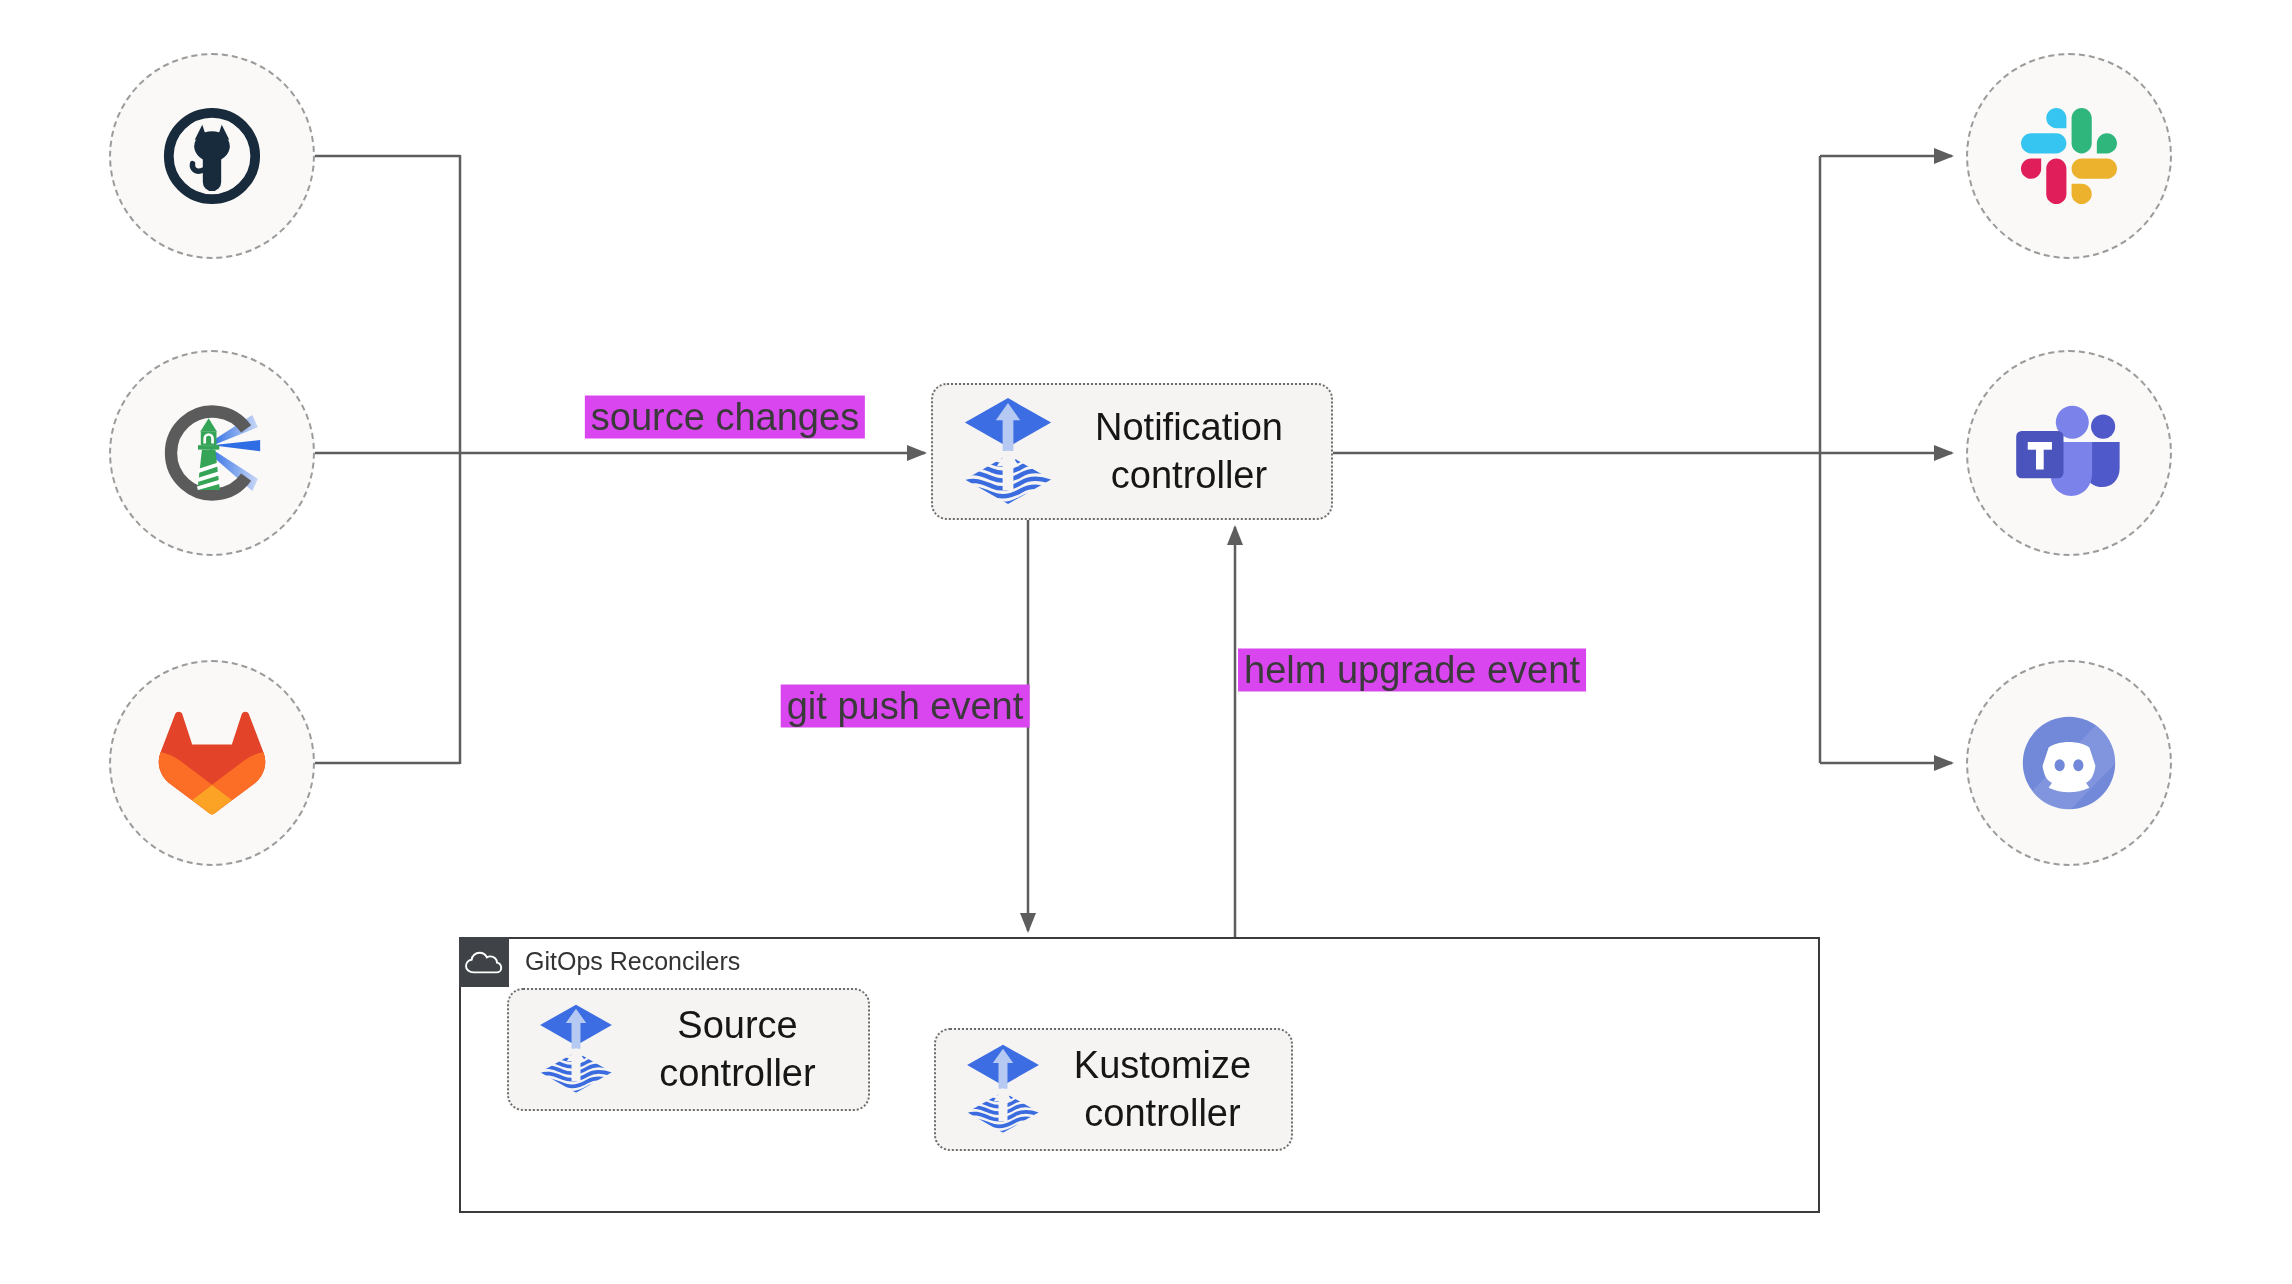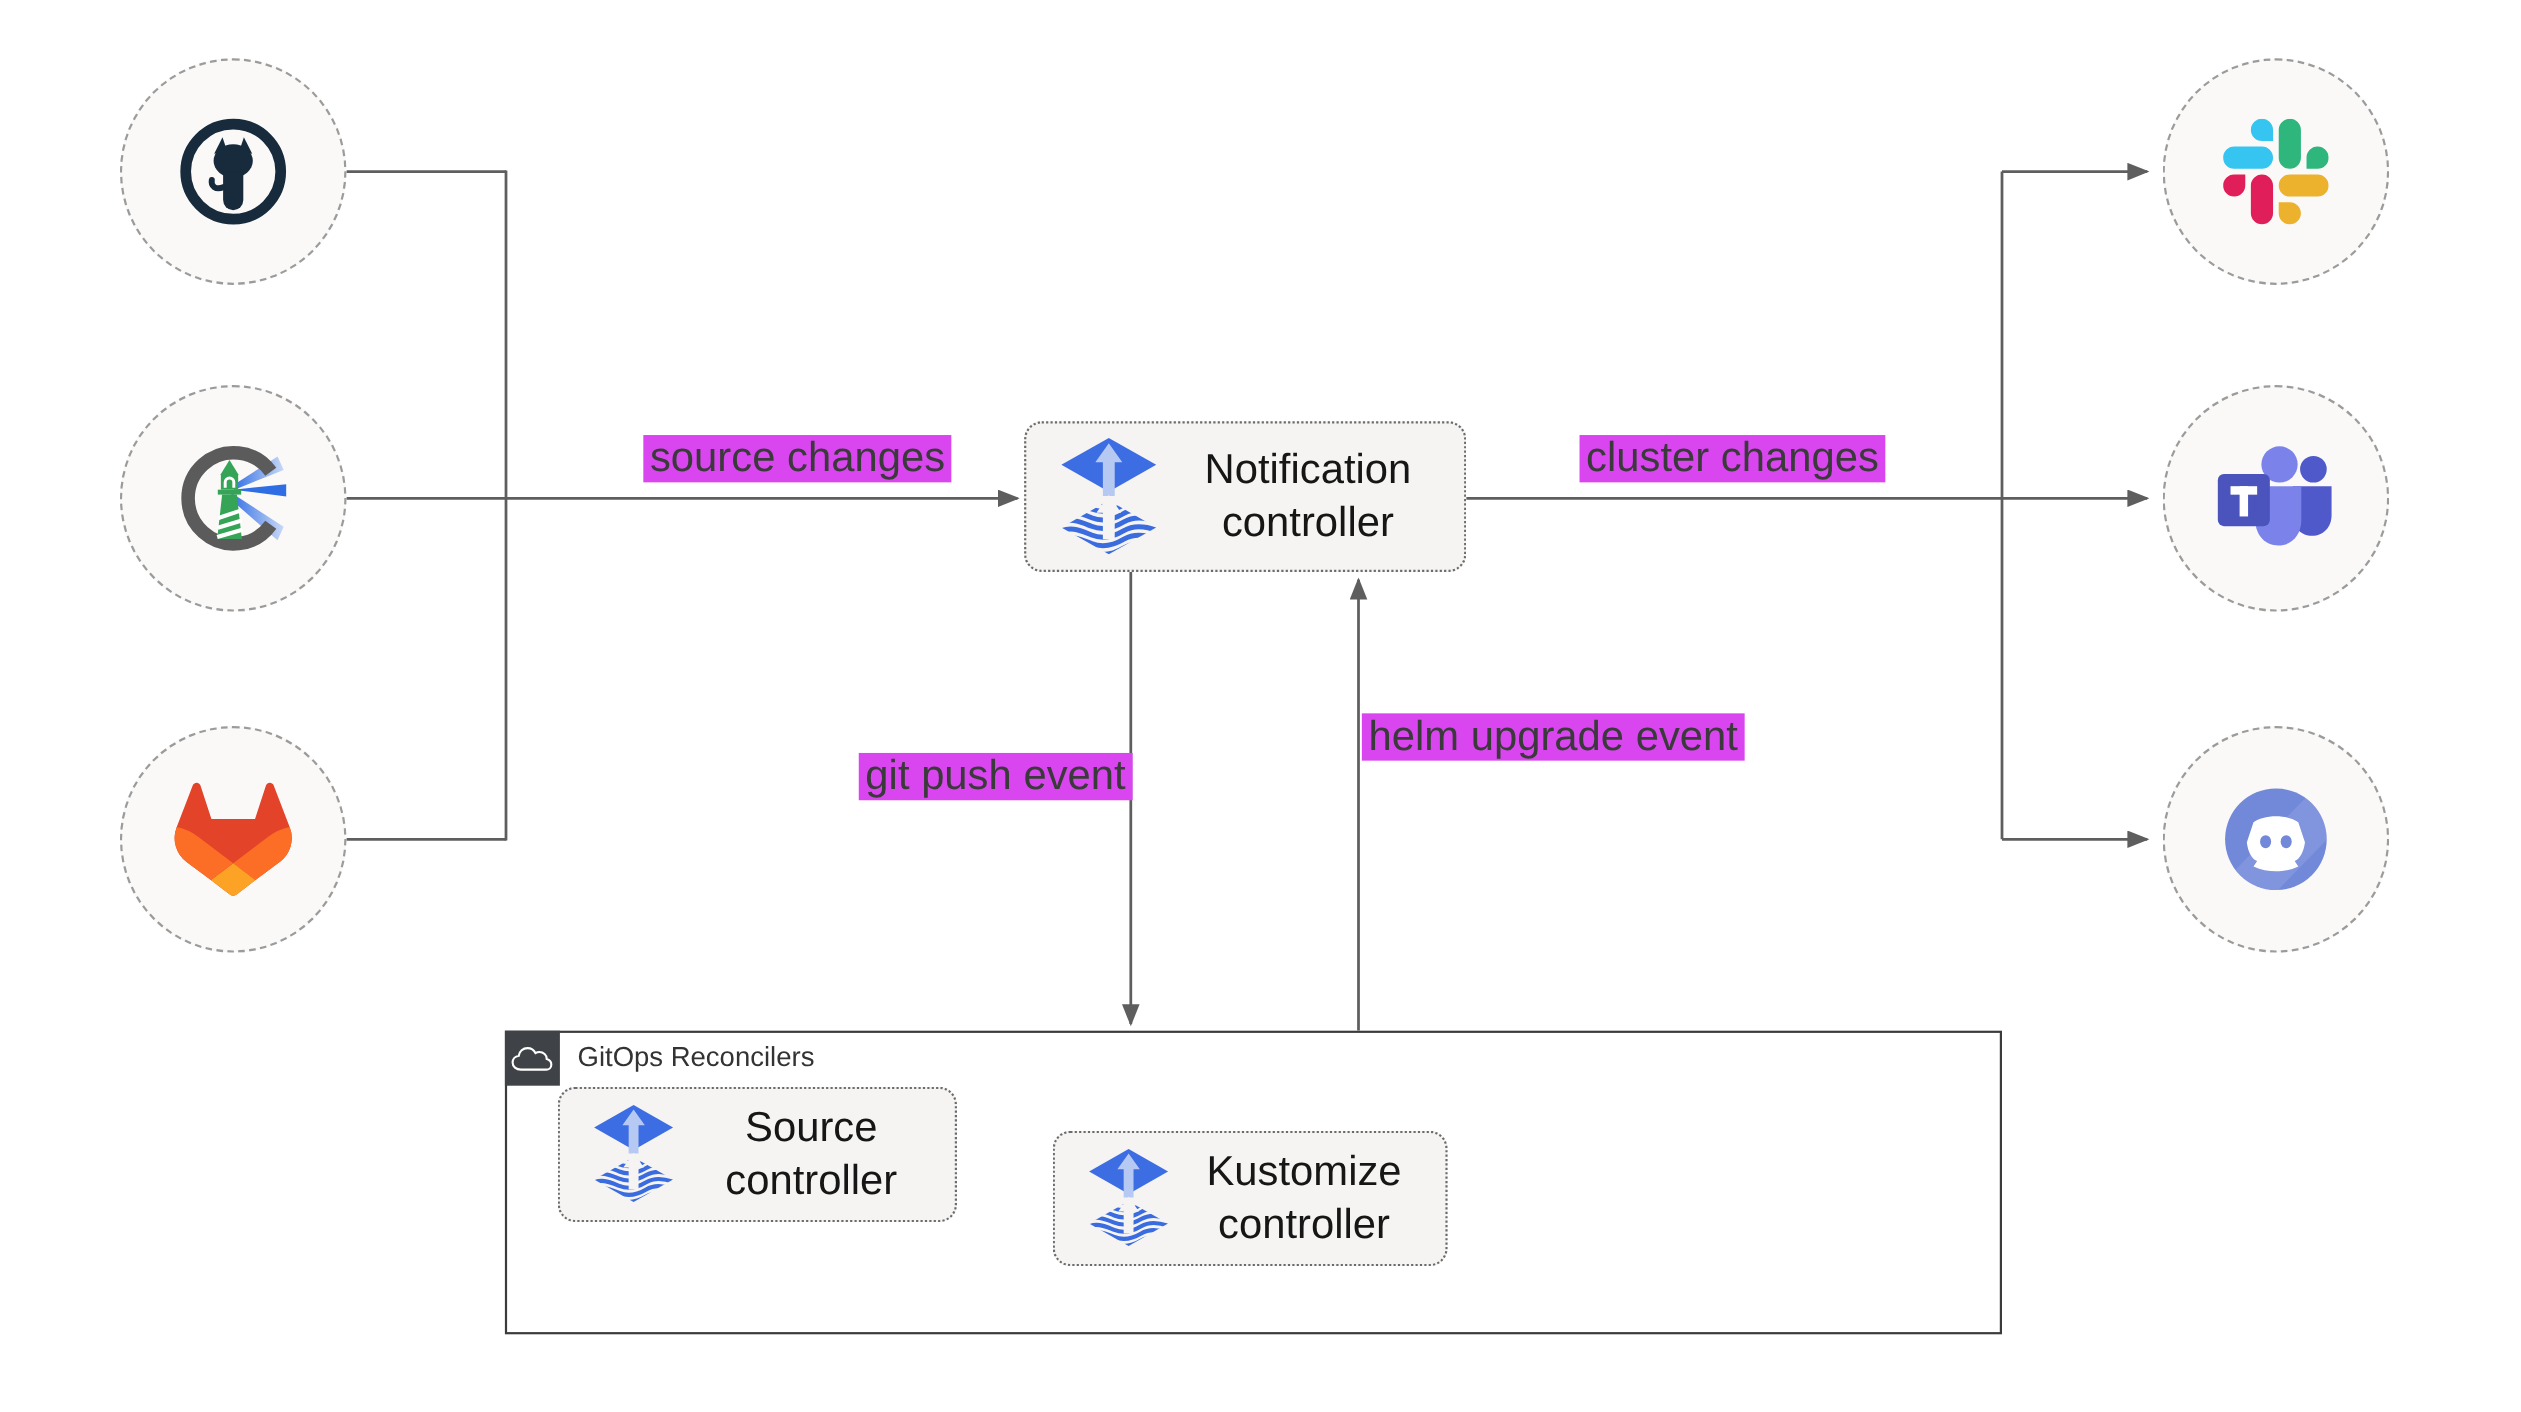--- a/index.html
+++ b/index.html
@@ -132,21 +132,20 @@
   <div class="cbox" style="left:931px;top:383px;width:402px;height:137px">
     <svg width="98" height="112" viewBox="0 0 100 114">
         <use href="#flux"></use>
       </svg>
     <div class="lbl">
         <span>Notification controller</span>
       </div>
   </div>
 
   <div class="elabel" style="left:725px;top:417px">source changes</div>
-  <div class="elabel" style="left:1575px;top:417px">cluster changes</div>
   <div class="elabel" style="left:905px;top:706px">git push event</div>
   <div class="elabel" style="left:1412px;top:670px">helm upgrade event</div>
 
   <div class="node" style="left:1966px;top:53px">
     <svg width="96" height="96" viewBox="0 0 122.8 122.8">
       <path d="M25.8 77.6c0 7.1-5.8 12.9-12.9 12.9S0 84.7 0 77.6s5.8-12.9 12.9-12.9h12.9v12.9zm6.5 0c0-7.1 5.8-12.9 12.9-12.9s12.9 5.8 12.9 12.9v32.3c0 7.1-5.8 12.9-12.9 12.9s-12.9-5.8-12.9-12.9V77.6z" fill="#E01E5A"></path>
       <path d="M45.2 25.8c-7.1 0-12.9-5.8-12.9-12.9S38.1 0 45.2 0s12.9 5.8 12.9 12.9v12.9H45.2zm0 6.5c7.1 0 12.9 5.8 12.9 12.9s-5.8 12.9-12.9 12.9H12.9C5.8 58.1 0 52.3 0 45.2s5.8-12.9 12.9-12.9h32.3z" fill="#36C5F0"></path>
       <path d="M97 45.2c0-7.1 5.8-12.9 12.9-12.9s12.9 5.8 12.9 12.9-5.8 12.9-12.9 12.9H97V45.2zm-6.5 0c0 7.1-5.8 12.9-12.9 12.9s-12.9-5.8-12.9-12.9V12.9C64.7 5.8 70.5 0 77.6 0s12.9 5.8 12.9 12.9v32.3z" fill="#2EB67D"></path>
       <path d="M77.6 97c7.1 0 12.9 5.8 12.9 12.9s-5.8 12.9-12.9 12.9-12.9-5.8-12.9-12.9V97h12.9zm0-6.5c-7.1 0-12.9-5.8-12.9-12.9s5.8-12.9 12.9-12.9h32.3c7.1 0 12.9 5.8 12.9 12.9s-5.8 12.9-12.9 12.9H77.6z" fill="#ECB22E"></path>
     </svg>
@@ -188,21 +187,21 @@
 
   <div class="cbox" style="left:507px;top:988px;width:363px;height:123px">
     <svg width="82" height="93" viewBox="0 0 100 114">
         <use href="#flux"></use>
       </svg>
     <div class="lbl">
         <span>Source controller</span>
       </div>
   </div>
 
-  <div class="cbox" style="left:957px;top:1028px;width:359px;height:123px">
+  <div class="cbox" style="left:934px;top:1028px;width:359px;height:123px">
     <svg width="82" height="93" viewBox="0 0 100 114">
         <use href="#flux"></use>
       </svg>
     <div class="lbl">
         <span>Kustomize controller</span>
       </div>
   </div>
 
 
 </div>

